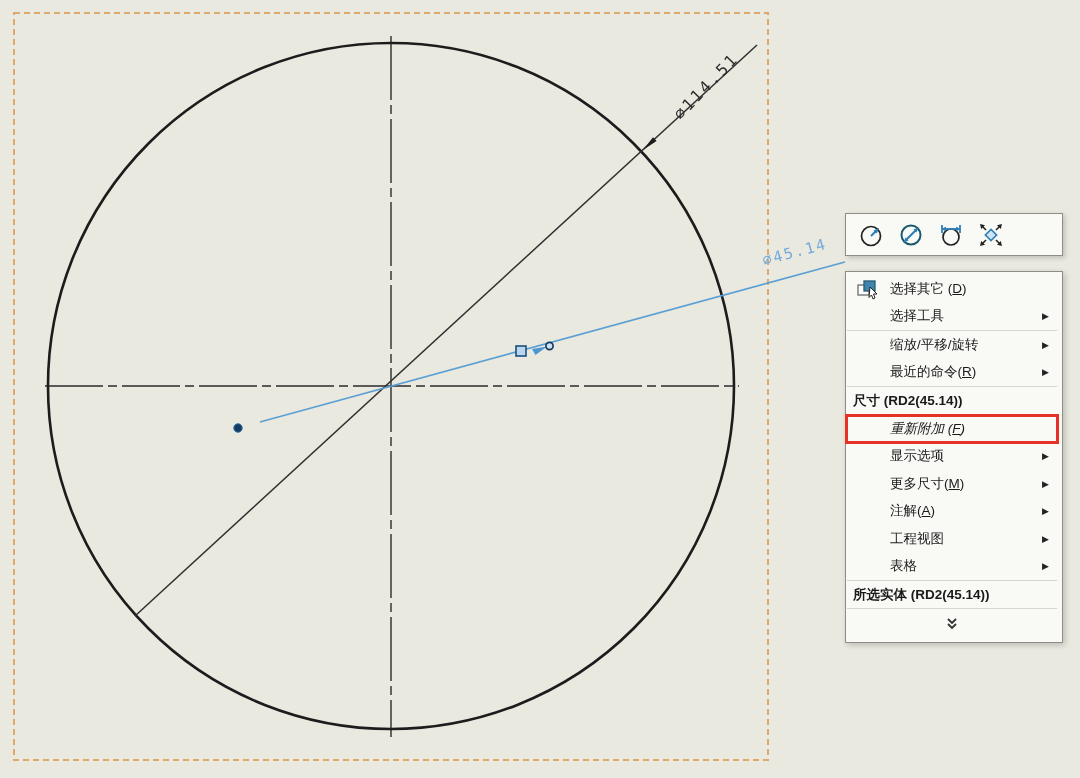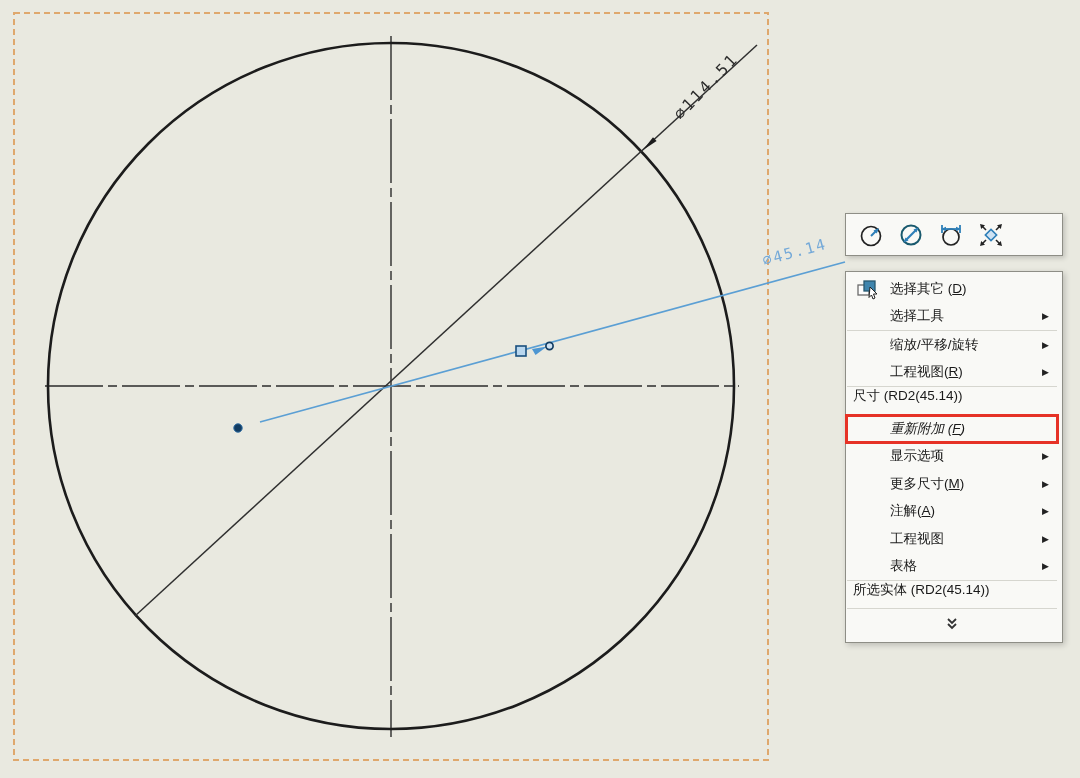--- a/index.html
+++ b/index.html
@@ -28,21 +28,21 @@
     padding:3px 4px 4px 0;
     box-shadow:2px 2px 6px rgba(0,0,0,.2);
     font-size:13.5px;color:#1a1a1a;
   }
   .mi{height:27.5px;display:flex;align-items:center;position:relative;box-sizing:border-box;}
   .mi .gutter{width:44px;display:flex;align-items:center;justify-content:center;flex:0 0 44px;}
   .mi .lbl{white-space:nowrap;}
   .mi .key{text-decoration:underline;}
   .mi .arrow{position:absolute;right:9px;font-size:9px;color:#222;top:50%;transform:translateY(-50%);}
   .mi.hl{outline:3px solid #e63226;outline-offset:-2px;font-style:italic;}
-  .mh{height:27px;display:flex;padding-left:7px;font-weight:normal;white-space:nowrap;}
+  .mh{height:27px;display:flex;align-items:center;padding-left:7px;font-weight:bold;white-space:nowrap;}
   .sep{height:0;border-top:1px solid #d6d6cf;margin:0 1px;}
   .chev-row{height:29px;display:flex;align-items:center;justify-content:center;}
 </style>
 </head>
 <body>
 
 <svg id="drawing" width="1080" height="778" viewBox="0 0 1080 778">
 
   <rect x="14" y="13" width="754" height="747" fill="none" stroke="#dfa86d" stroke-width="2" stroke-dasharray="6 4"></rect>
 
@@ -127,21 +127,21 @@
   <div class="sep"></div>
 
   <div class="mi">
     <span class="gutter"></span>
     <span class="lbl"><span>缩放/平移/旋转</span></span>
     <span class="arrow">▶</span>
   </div>
 
   <div class="mi">
     <span class="gutter"></span>
-    <span class="lbl"><span>工程视图(</span><span class="key">R</span><span>)</span></span>
+    <span class="lbl"><span>最近的命令(</span><span class="key">R</span><span>)</span></span>
     <span class="arrow">▶</span>
   </div>
 
   <div class="sep"></div>
 
   <div class="mh">
     <span>尺寸 (RD2(45.14))</span>
   </div>
 
   <div class="sep"></div>

